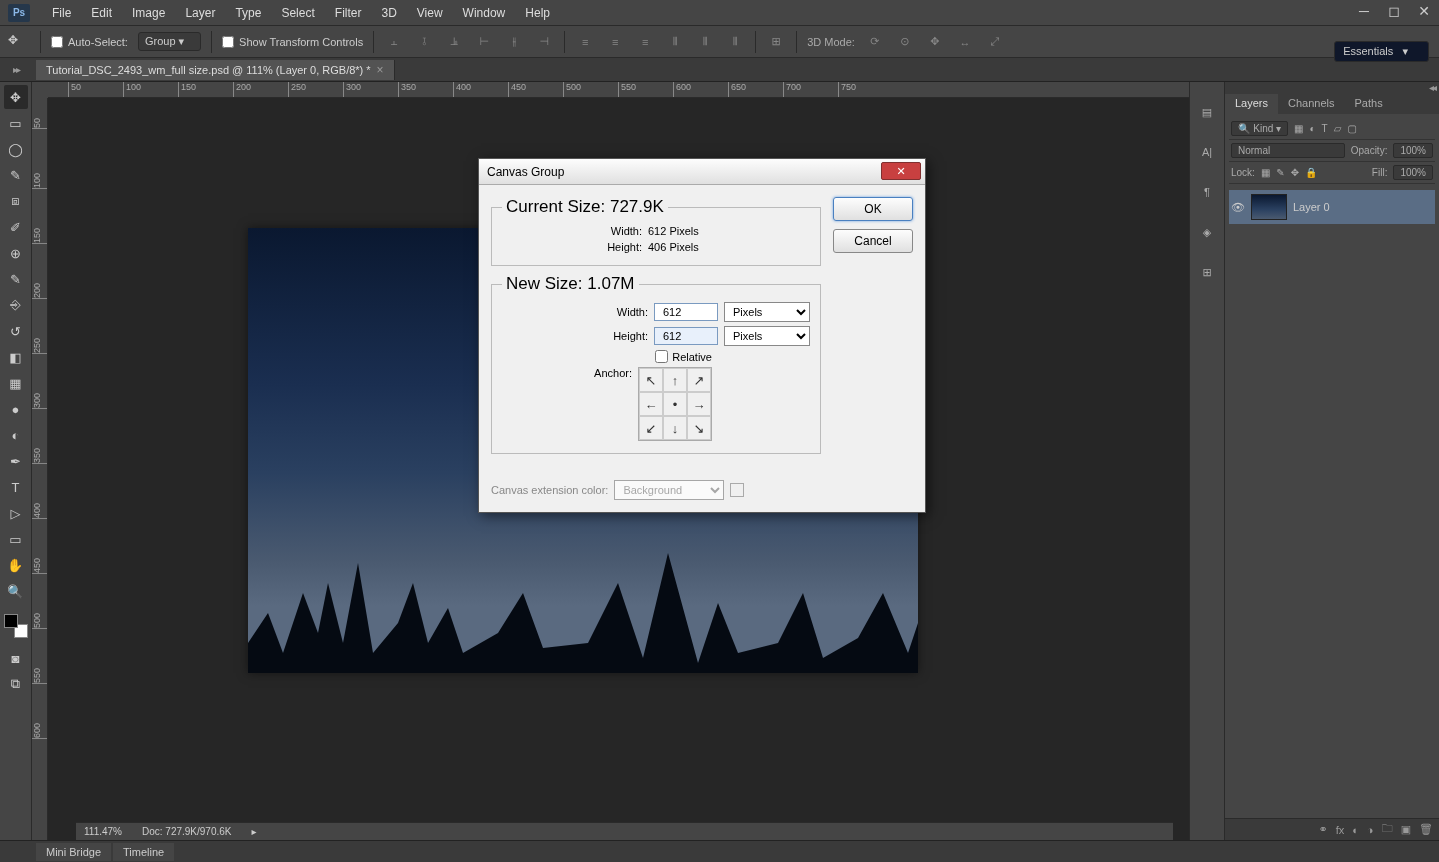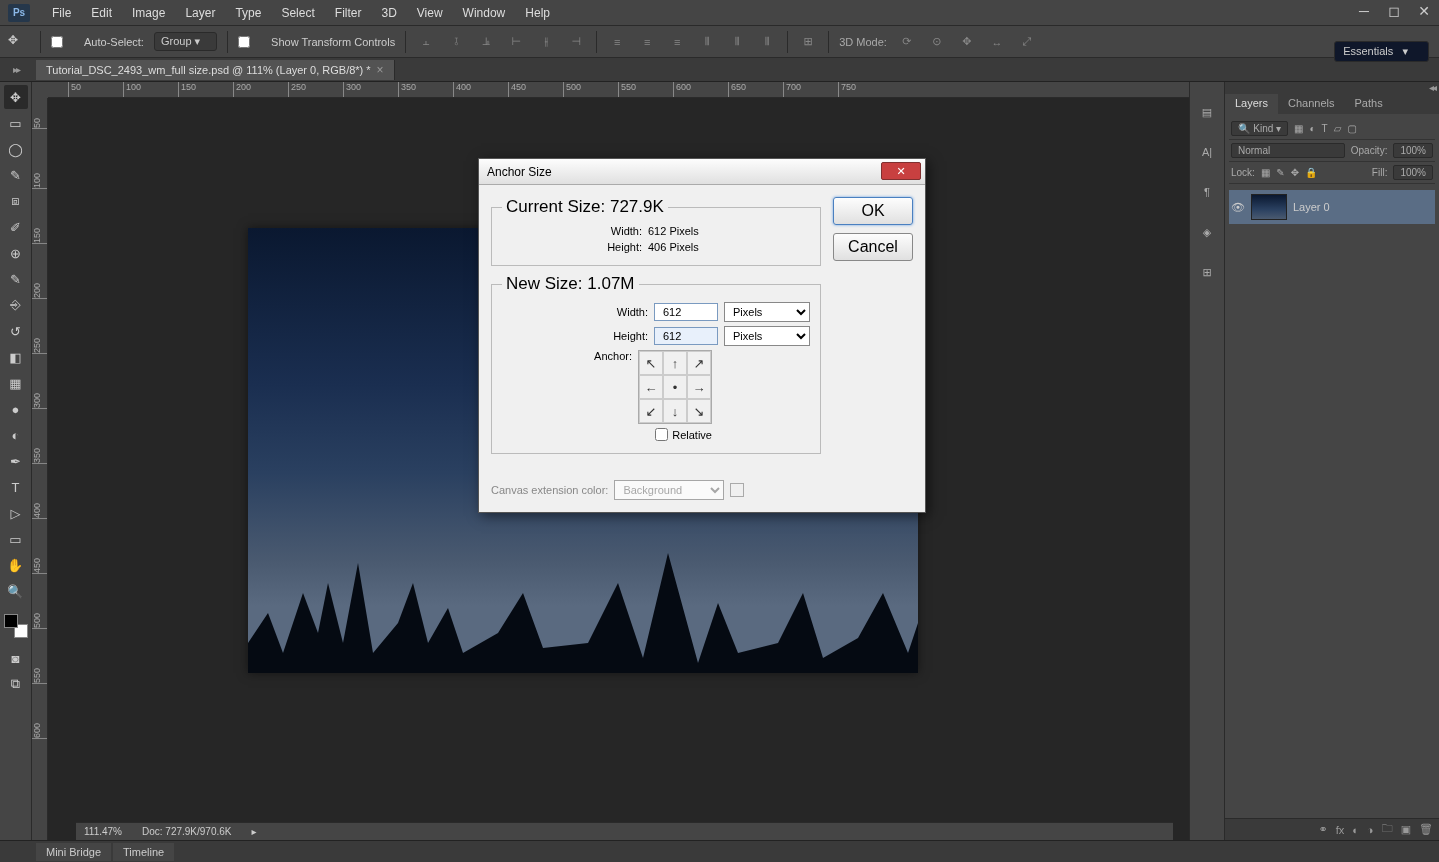--- a/index.html
+++ b/index.html
@@ -8,21 +8,21 @@
 
 .menubar { height: 26px; background: #454545; display: flex; align-items: center; padding: 0 8px; border-bottom: 1px solid #2a2a2a; }
 .ps-logo { width: 22px; height: 18px; background: #25374b; color: #8bb8e8; font-weight: bold; font-size: 10px; display: flex; align-items: center; justify-content: center; border-radius: 2px; margin-right: 12px; }
 .menu-item { padding: 4px 10px; color: #ddd; font-size: 12px; cursor: pointer; }
 .win-controls { position: absolute; right: 0; top: 0; display: flex; }
 .win-btn { width: 30px; height: 22px; display: flex; align-items: center; justify-content: center; color: #ccc; font-size: 14px; background: #454545; }
 
 
 .options-bar { height: 32px; background: #454545; border-bottom: 1px solid #2a2a2a; display: flex; align-items: center; padding: 0 8px; gap: 10px; position: relative; }
 .opt-tool-icon { width: 22px; height: 18px; color: #ccc; font-size: 12px; }
-.opt-check { display: flex; align-items: center; gap: 21px; font-size: 11px; color: #ccc; }
+.opt-check { display: flex; align-items: center; gap: 5px; font-size: 11px; color: #ccc; }
 .opt-check input { width: 12px; height: 12px; }
 .opt-select { background: #3a3a3a; border: 1px solid #2a2a2a; color: #ccc; padding: 2px 16px 2px 6px; font-size: 11px; position: relative; border-radius: 3px;}
 .opt-divider { width: 1px; height: 22px; background: #2a2a2a; }
 .opt-icon { width: 20px; height: 20px; display: flex; align-items: center; justify-content: center; color: #888; }
 .workspace-select { position: absolute; right: 10px; background: #0f172a; border: 1px solid #2a2a2a; padding: 3px 20px 3px 8px; font-size: 11px; color: #ccc; border-radius: 3px; margin-top: 20px;}
 
 
 .tab-bar { height: 24px; background: #3a3a3a; display: flex; align-items: center; padding-left: 36px; border-bottom: 1px solid #222; }
 .doc-tab { background: #535353; padding: 4px 10px; font-size: 11px; color: #ddd; display: flex; align-items: center; gap: 6px; height: 20px; border-right:1px solid #2a2a2a;}
 .tab-close { color: #999; font-size: 12px; }
@@ -71,21 +71,21 @@
 .bottom-tabs { position: absolute; bottom: 0; left: 0; right: 0; height: 22px; background: #3a3a3a; display: flex; align-items: center; padding-left: 36px; gap: 2px; border-top:1px solid #222;}
 .bottom-tab { padding: 3px 10px; font-size: 11px; color: #ccc; background: #454545;}
 
 
 .dialog { position: absolute; left: 478px; top: 158px; width: 448px; background: #f0f0f0; border: 1px solid #555; box-shadow: 3px 3px 12px rgba(0,0,0,0.5); color: #000; font-size: 11px; }
 .dlg-title { height: 26px; background: linear-gradient(to bottom, #fdfdfd, #e0e0e0); display: flex; align-items: center; padding: 0 8px; border-bottom: 1px solid #aaa; font-size: 12px; position: relative;}
 .dlg-close { position: absolute; right: 4px; top: 3px; width: 40px; height: 18px; background: #c84040; border-radius: 2px; color: #fff; display: flex; align-items: center; justify-content: center; font-size: 11px; border:1px solid #803030;}
 .dlg-body { padding: 12px; display: flex; gap: 12px; }
 .dlg-main { flex: 1; }
 .dlg-side { width: 80px; display: flex; flex-direction: column; gap: 8px; }
-.dlg-btn { padding: 4px 0; background: linear-gradient(to bottom, #fdfdfd, #e0e0e0); border: 1px solid #888; border-radius: 3px; font-size: 16px; text-align:center; cursor:pointer;}
+.dlg-btn { padding: 4px 0; background: linear-gradient(to bottom, #fdfdfd, #e0e0e0); border: 1px solid #888; border-radius: 3px; font-size: 12px; text-align:center; cursor:pointer;}
 .dlg-btn.primary { border: 1px solid #4a80c0; box-shadow: 0 0 3px #6aa0e0; }
 fieldset { border: 1px solid #bbb; padding: 6px 10px 10px; margin-bottom: 8px; }
 legend { font-size: 17px; padding: 0 4px; }
 .fld-row { display: flex; align-items: center; justify-content: flex-end; gap: 6px; padding: 2px 0; }
 .fld-label { text-align: right; }
 .fld-val { min-width: 64px; }
 .fld-input { width: 64px; padding: 2px 8px; border: 1px solid #7a9ac0; background: #fff; font-size: 11px; }
 .fld-input.hl { background: #e8f0fb; }
 .fld-select { width: 86px; padding: 2px 4px; border: 1px solid #888; background: #fff; font-size: 11px; }
 .anchor-grid { display: grid; grid-template-columns: repeat(3, 24px); grid-template-rows: repeat(3, 24px); border: 1px solid #aaa; width: 74px;}
@@ -303,21 +303,21 @@
   <span>▸</span>
 </div>
 
 <div class="bottom-tabs">
   <div class="bottom-tab">Mini Bridge</div>
   <div class="bottom-tab">Timeline</div>
 </div>
 
 <div class="dialog">
   <div class="dlg-title">
-    <span>Anchor Size</span>
+    <span>Canvas Group</span>
     <div class="dlg-close">✕</div>
   </div>
   <div class="dlg-body">
     <div class="dlg-main">
       <fieldset>
         <legend>Current Size: 727.9K</legend>
         <div class="fld-row">
           <span class="fld-label">Width:</span>
           <span class="fld-val">612 Pixels</span>
           <span style="width:92px"></span>
@@ -332,43 +332,43 @@
         <legend>New Size: 1.07M</legend>
         <div class="fld-row">
           <span class="fld-label">Width:</span>
           <input class="fld-input" value="612" style="">
           <select class="fld-select"><option>Pixels</option></select>
         </div>
         <div class="fld-row">
           <span class="fld-label">Height:</span>
           <input class="fld-input hl" value="612" style="">
           <select class="fld-select"><option>Pixels</option></select>
+        </div>
+        <div class="fld-row">
+          <label style="display:flex;align-items:center;gap:4px;">
+              <input type="checkbox" style="">
+              <span>Relative</span>
+            </label>
+          <span style="width:92px"></span>
         </div>
         <div class="fld-row" style="align-items:flex-start">
           <span class="fld-label">Anchor:</span>
           <div class="anchor-grid">
             <div class="anchor-cell">↖</div>
             <div class="anchor-cell">↑</div>
             <div class="anchor-cell">↗</div>
             <div class="anchor-cell">←</div>
             <div class="anchor-cell">•</div>
             <div class="anchor-cell">→</div>
             <div class="anchor-cell">↙</div>
             <div class="anchor-cell">↓</div>
             <div class="anchor-cell">↘</div>
           </div>
           <span style="width:92px"></span>
         </div>
-        <div class="fld-row">
-          <label style="display:flex;align-items:center;gap:4px;">
-              <input type="checkbox" style="">
-              <span>Relative</span>
-            </label>
-          <span style="width:92px"></span>
-        </div>
       </fieldset>
     </div>
     <div class="dlg-side">
       <div class="dlg-btn primary">OK</div>
       <div class="dlg-btn">Cancel</div>
     </div>
   </div>
   <div class="dlg-ext">
     <span>Canvas extension color:</span>
     <select class="fld-select" disabled=""><option>Background</option></select>

